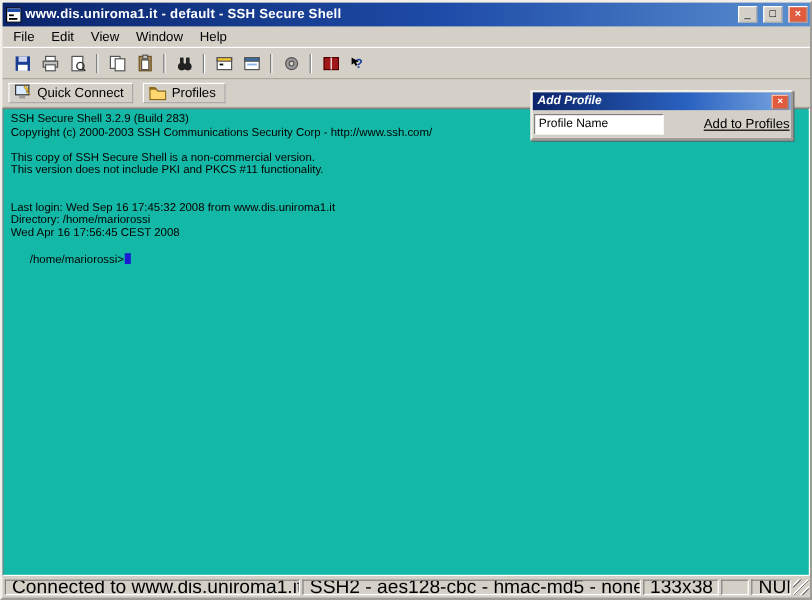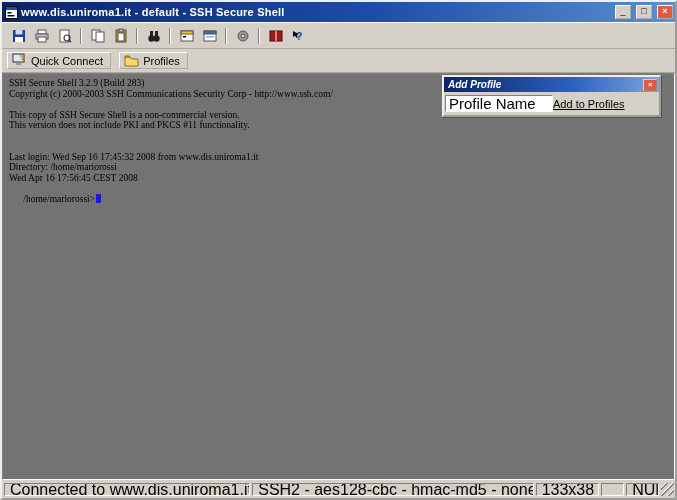--- a/index.html
+++ b/index.html
@@ -20,41 +20,41 @@
   
   .toolbar{height:23px;flex:0 0 23px;display:flex;align-items:center;padding:1px 5px;border-top:1px solid #fff;border-bottom:1px solid #aca899;}
   .tool-icon{width:21px;height:19px;display:flex;align-items:center;justify-content:center;border:1px solid transparent;}
   .sep{width:0;height:16px;border-left:1px solid #808080;border-right:1px solid #fff;margin:0 4px;}
 
   
   .connectbar{height:21px;flex:0 0 21px;display:flex;align-items:center;padding:1px 5px;gap:8px;border-bottom:1px solid #aca899;}
   .cbtn{display:flex;align-items:flex-end;gap:4px;padding:1px 7px 1px 4px;border:1px outset #fff;background:#d4d0c8;height:17px;box-sizing:border-box;}
 
   
-  .terminal{flex:1 1 auto;background:#737373;border:1px solid;border-color:#808080 #fff #fff #808080;margin:0;padding:4px 6px;font-family:Liberation Serif, serif;font-size:9.5px;line-height:10.5px;color:#000;overflow:hidden;}
+  .terminal{flex:1 1 auto;background:#14b8a6;border:1px solid;border-color:#808080 #fff #fff #808080;margin:0;padding:4px 6px;font-family:Liberation Sans, sans-serif;font-size:9.5px;line-height:10.5px;color:#000;overflow:hidden;}
   .tline{height:10.5px;white-space:pre;}
   .cursor{display:inline-block;width:5px;height:9px;background:#1b1bd1;vertical-align:-1px;margin-left:1px;}
 
   
   .statusbar{height:16px;flex:0 0 16px;display:flex;align-items:center;gap:2px;padding:1px 1px 1px 2px;font-size:16px;}
   .sb-panel{border:1px solid;border-color:#808080 #fff #fff #808080;height:13px;line-height:12px;padding:0 5px;box-sizing:border-box;white-space:nowrap;overflow:hidden;}
   .sb-conn{flex:1 1 auto;}
   .sb-blank{width:24px;}
   .sb-num{width:34px;text-align:center;}
   .sb-grip{width:13px;height:13px;background:
     repeating-linear-gradient(135deg,transparent 0 3px,#fff 3px 4px,#808080 4px 5px);}
 
   
   .dialog{position:absolute;top:73px;right:14px;width:215px;background:#d4d0c8;border:2px outset #f2efe9;box-shadow:1px 1px 0 #555;z-index:10;}
   .dialog-title{height:15px;background:linear-gradient(90deg,#0a246a 0%,#2a62c0 60%,#7aa7e0 100%);color:#fff;font-weight:bold;font-size:10px;display:flex;align-items:center;padding:0 2px 0 4px;font-style:italic;}
   .dialog-title-text{flex:1;}
   .dialog-close{width:14px;height:12px;background:#e15b3f;border:1px outset #f8c0a8;color:#fff;font-size:8px;line-height:10px;text-align:center;box-sizing:border-box;}
   .dialog-body{display:flex;align-items:center;height:21px;padding:1px 1px;background:#d4d0c8;}
-  .dialog-input{width:108px;height:17px;border:1px solid;border-color:#808080 #fff #fff #808080;background:#fff;font-size:15px;padding:0 3px;font-family:"Liberation Sans",sans-serif;box-sizing:border-box;}
-  .dialog-link{flex:1;text-align:left;text-decoration:underline;font-size:11px;color:#000;cursor:default;}
+  .dialog-input{width:108px;height:17px;border:1px solid;border-color:#808080 #fff #fff #808080;background:#fff;font-size:10px;padding:0 3px;font-family:"Liberation Sans",sans-serif;box-sizing:border-box;}
+  .dialog-link{flex:1;text-align:right;text-decoration:underline;font-size:11px;color:#000;cursor:default;}
 
   svg{display:block;}
 </style>
 </head>
 <body>
 
 <div class="window">
 
   <div class="titlebar">
     <span class="title-icon">
@@ -64,20 +64,27 @@
         <rect x="2.5" y="6" width="4" height="1.5" fill="#000"></rect>
         <rect x="2.5" y="9" width="7" height="1.5" fill="#000"></rect>
       </svg>
     </span>
     <span class="title-text">www.dis.uniroma1.it - default - SSH Secure Shell</span>
     <span class="tb-btn">_</span>
     <span class="tb-btn">□</span>
     <span class="tb-btn close">×</span>
   </div>
 
+  <div class="menubar">
+    <span class="menu-item">File</span>
+    <span class="menu-item">Edit</span>
+    <span class="menu-item">View</span>
+    <span class="menu-item">Window</span>
+    <span class="menu-item">Help</span>
+  </div>
 
   <div class="toolbar">
     <span class="tool-icon">
       <svg width="16" height="16" viewBox="0 0 16 16">
         <rect x="2" y="2" width="12" height="12" fill="#1c3f94"></rect>
         <rect x="4.5" y="2" width="7" height="4.5" fill="#cdd6ee"></rect>
         <rect x="4" y="9" width="8" height="5" fill="#fff"></rect>
       </svg>
     </span>
     <span class="tool-icon">

